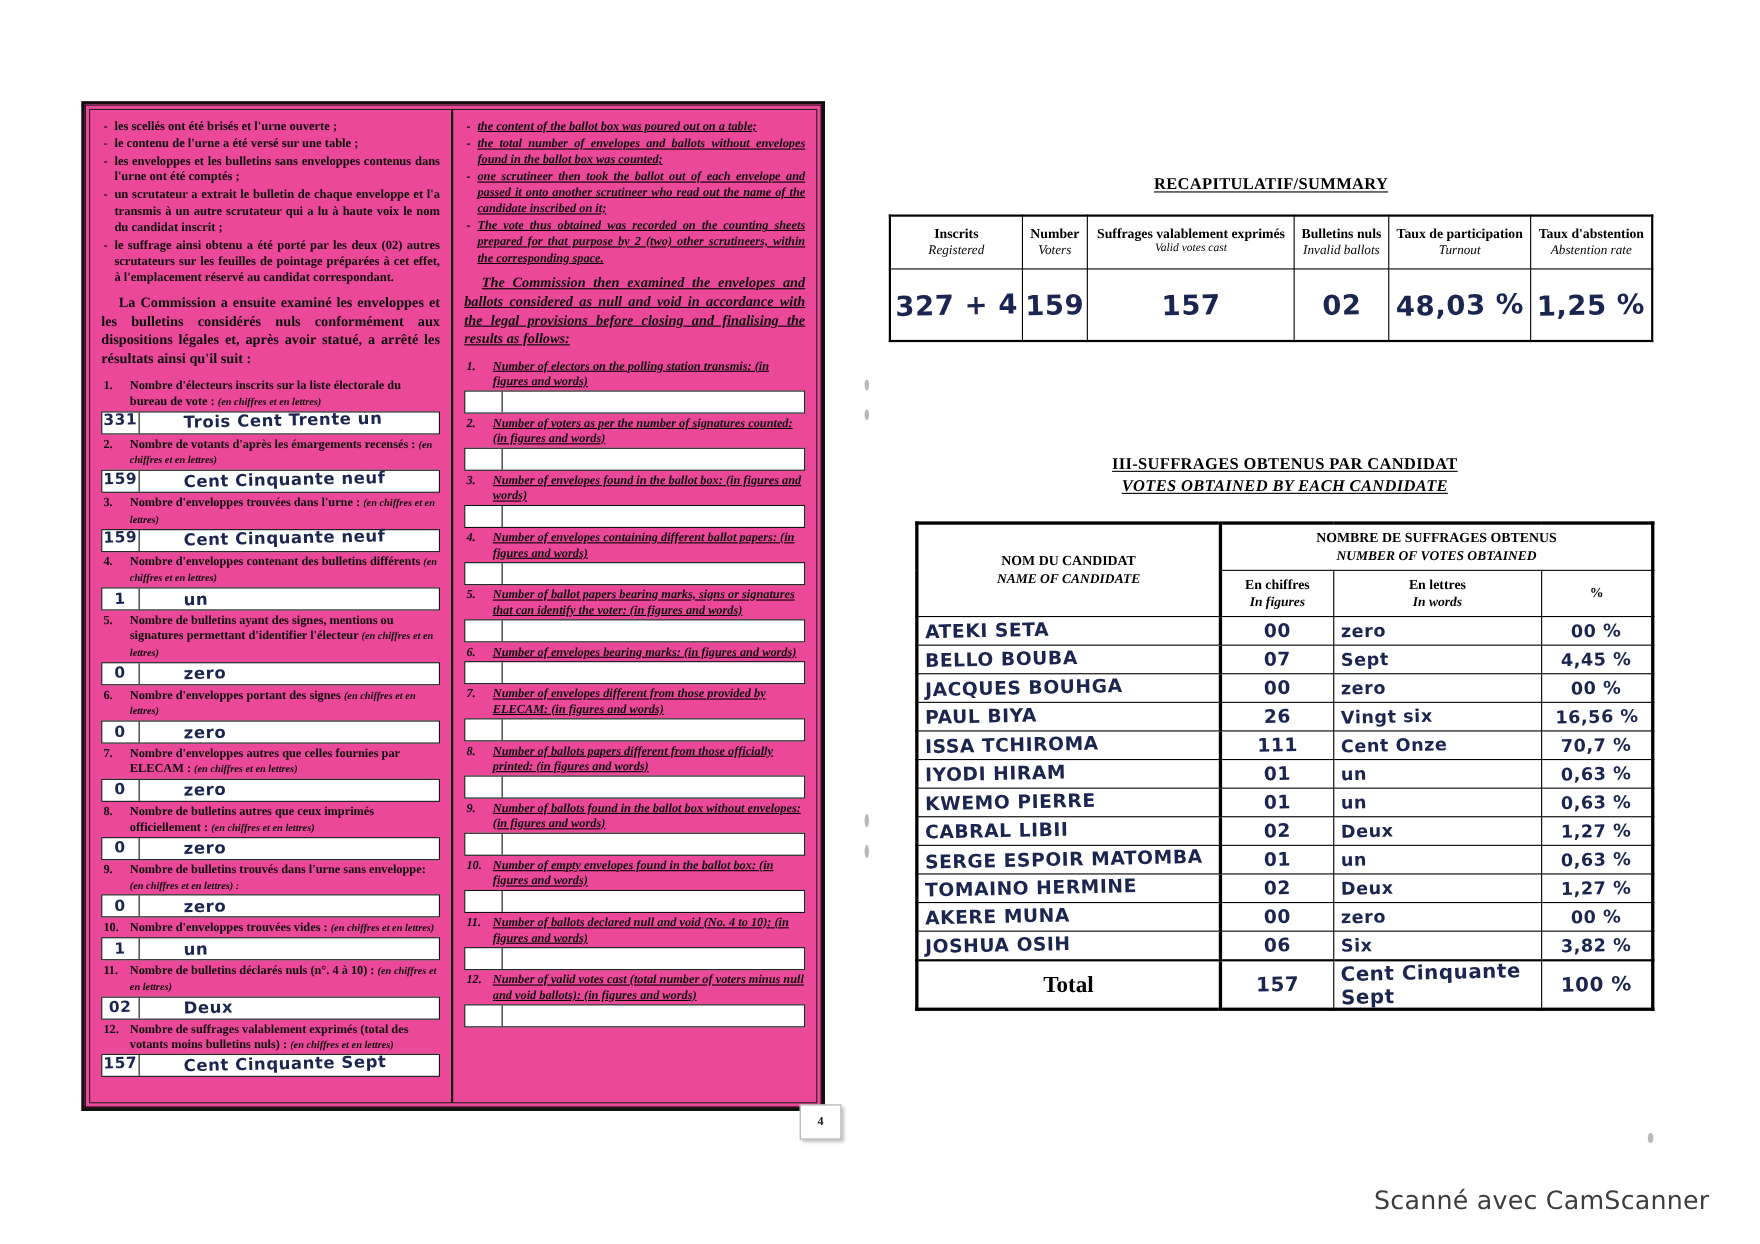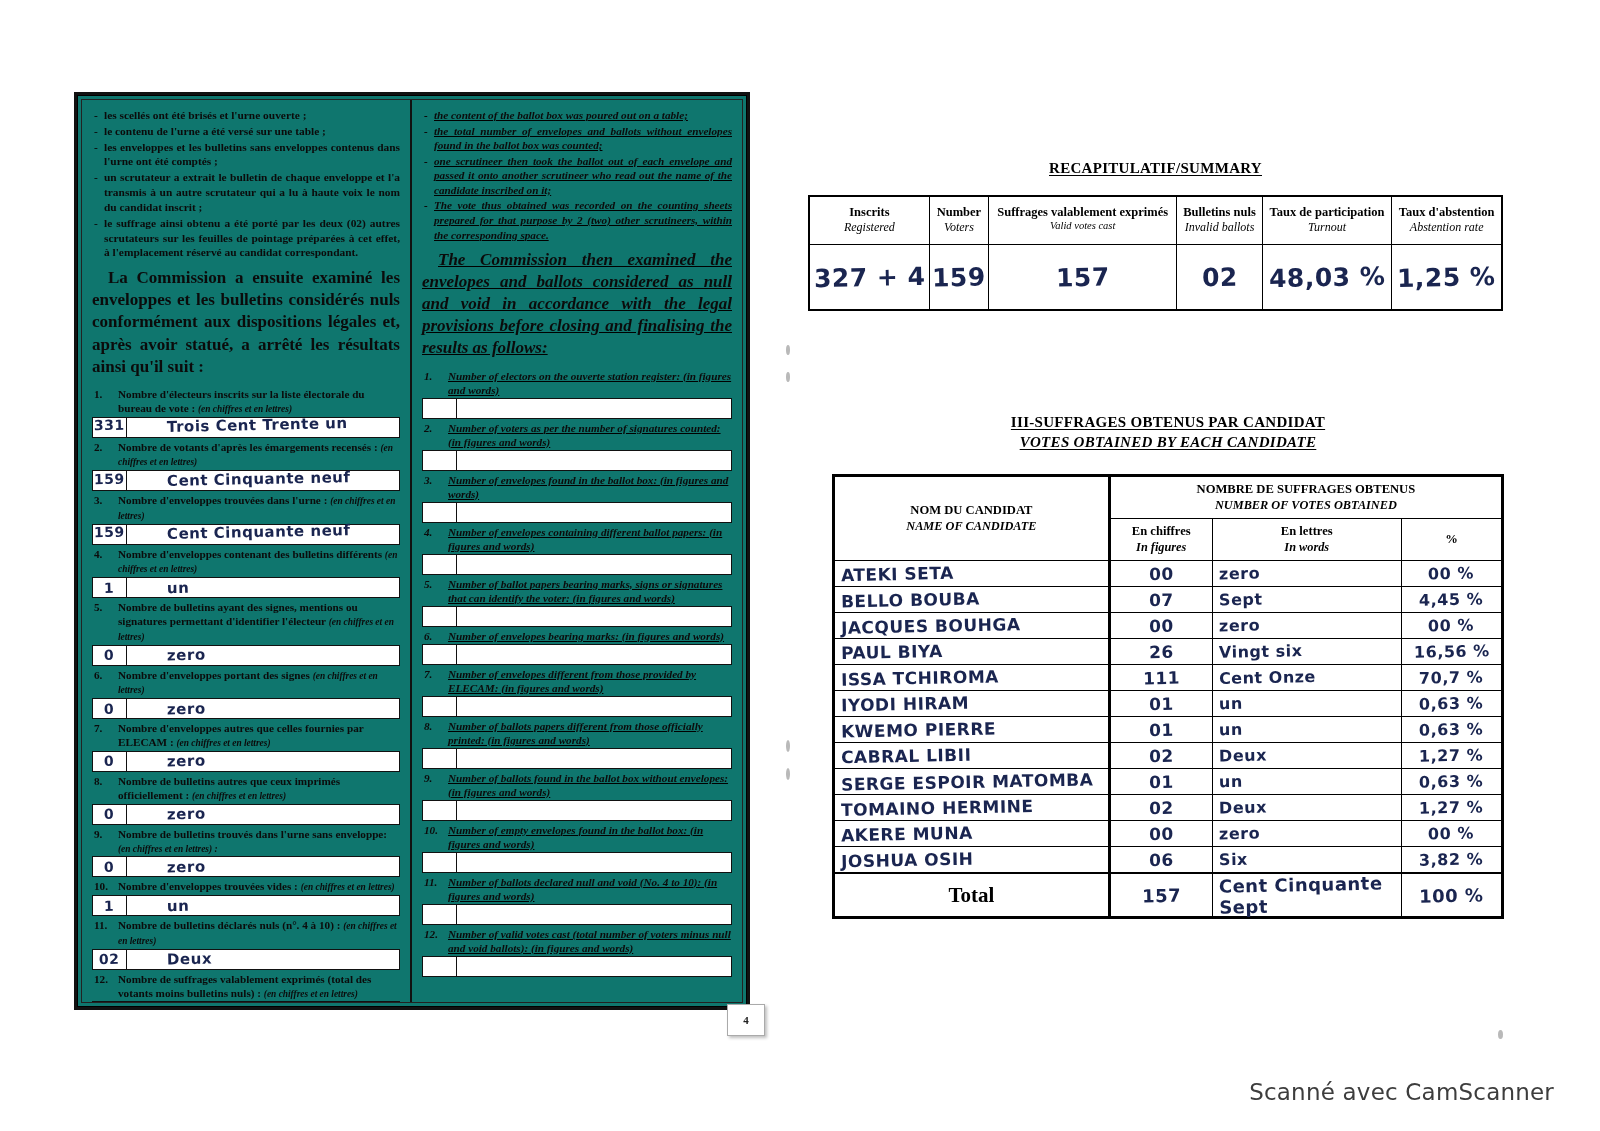--- a/index.html
+++ b/index.html
@@ -17,21 +17,21 @@
     font-weight:600;
     transform:rotate(-1.2deg);
     display:inline-block;
     letter-spacing:.5px;
   }
   .hw-ink{color:#1a2550;}
 
   
   #form-page{
     position:absolute;left:74px;top:92px;width:676px;height:918px;
-    border:3px solid #111; background:#0f766e;
+    border:3px solid #111; background:#ec4899;
     box-sizing:border-box;
     box-shadow:0 0 0 1px #000 inset;
   }
   #form-inner{
     position:absolute;inset:4px;
     border:1px solid #222;
     display:flex;
     box-sizing:border-box;
   }
   .col{
@@ -54,21 +54,21 @@
     margin-bottom:1px;
     color:#0b0b0b;
   }
   .bullets li:before{
     content:"-";position:absolute;left:2px;top:0;font-weight:bold;
   }
   .col-en .bullets li{
     font-style:italic;font-weight:bold;font-size:11.2px;
   }
   .para{
-    font-size:17px;font-weight:bold;line-height:1.30;text-align:justify;
+    font-size:13px;font-weight:bold;line-height:1.30;text-align:justify;
     text-indent:16px;margin-top:7px;color:#0b0b0b;
   }
   .col-en .para{font-style:italic;}
 
   
   ol.items{list-style:none;margin:9px 0 0 0;padding:0;counter-reset:it;}
   ol.items>li{counter-increment:it;margin-bottom:2px;}
   .it-txt{
     position:relative;padding-left:26px;
     font-size:11.2px;font-weight:bold;line-height:1.25;color:#0b0b0b;
@@ -319,21 +319,21 @@
       <ul class="bullets">
         <li>the content of the ballot box was poured out on a table;</li>
         <li>the total number of envelopes and ballots without envelopes found in the ballot box was counted;</li>
         <li>one scrutineer then took the ballot out of each envelope and passed it onto another scrutineer who read out the name of the candidate inscribed on it;</li>
         <li>The vote thus obtained was recorded on the counting sheets prepared for that purpose by 2 (two) other scrutineers, within the corresponding space.</li>
       </ul>
       <div class="para">The Commission then examined the envelopes and ballots considered as null and void in accordance with the legal provisions before closing and finalising the results as follows:</div>
 
       <ol class="items">
         <li>
-          <div class="it-txt">Number of electors on the ouverte station register: (in figures and words)</div>
+          <div class="it-txt">Number of electors on the polling station transmis: (in figures and words)</div>
           <div class="ansbox">
               <div class="fig"></div>
               <div class="wrd"></div>
             </div>
         </li>
         <li>
           <div class="it-txt">Number of voters as per the number of signatures counted: (in figures and words)</div>
           <div class="ansbox">
               <div class="fig"></div>
               <div class="wrd"></div>

